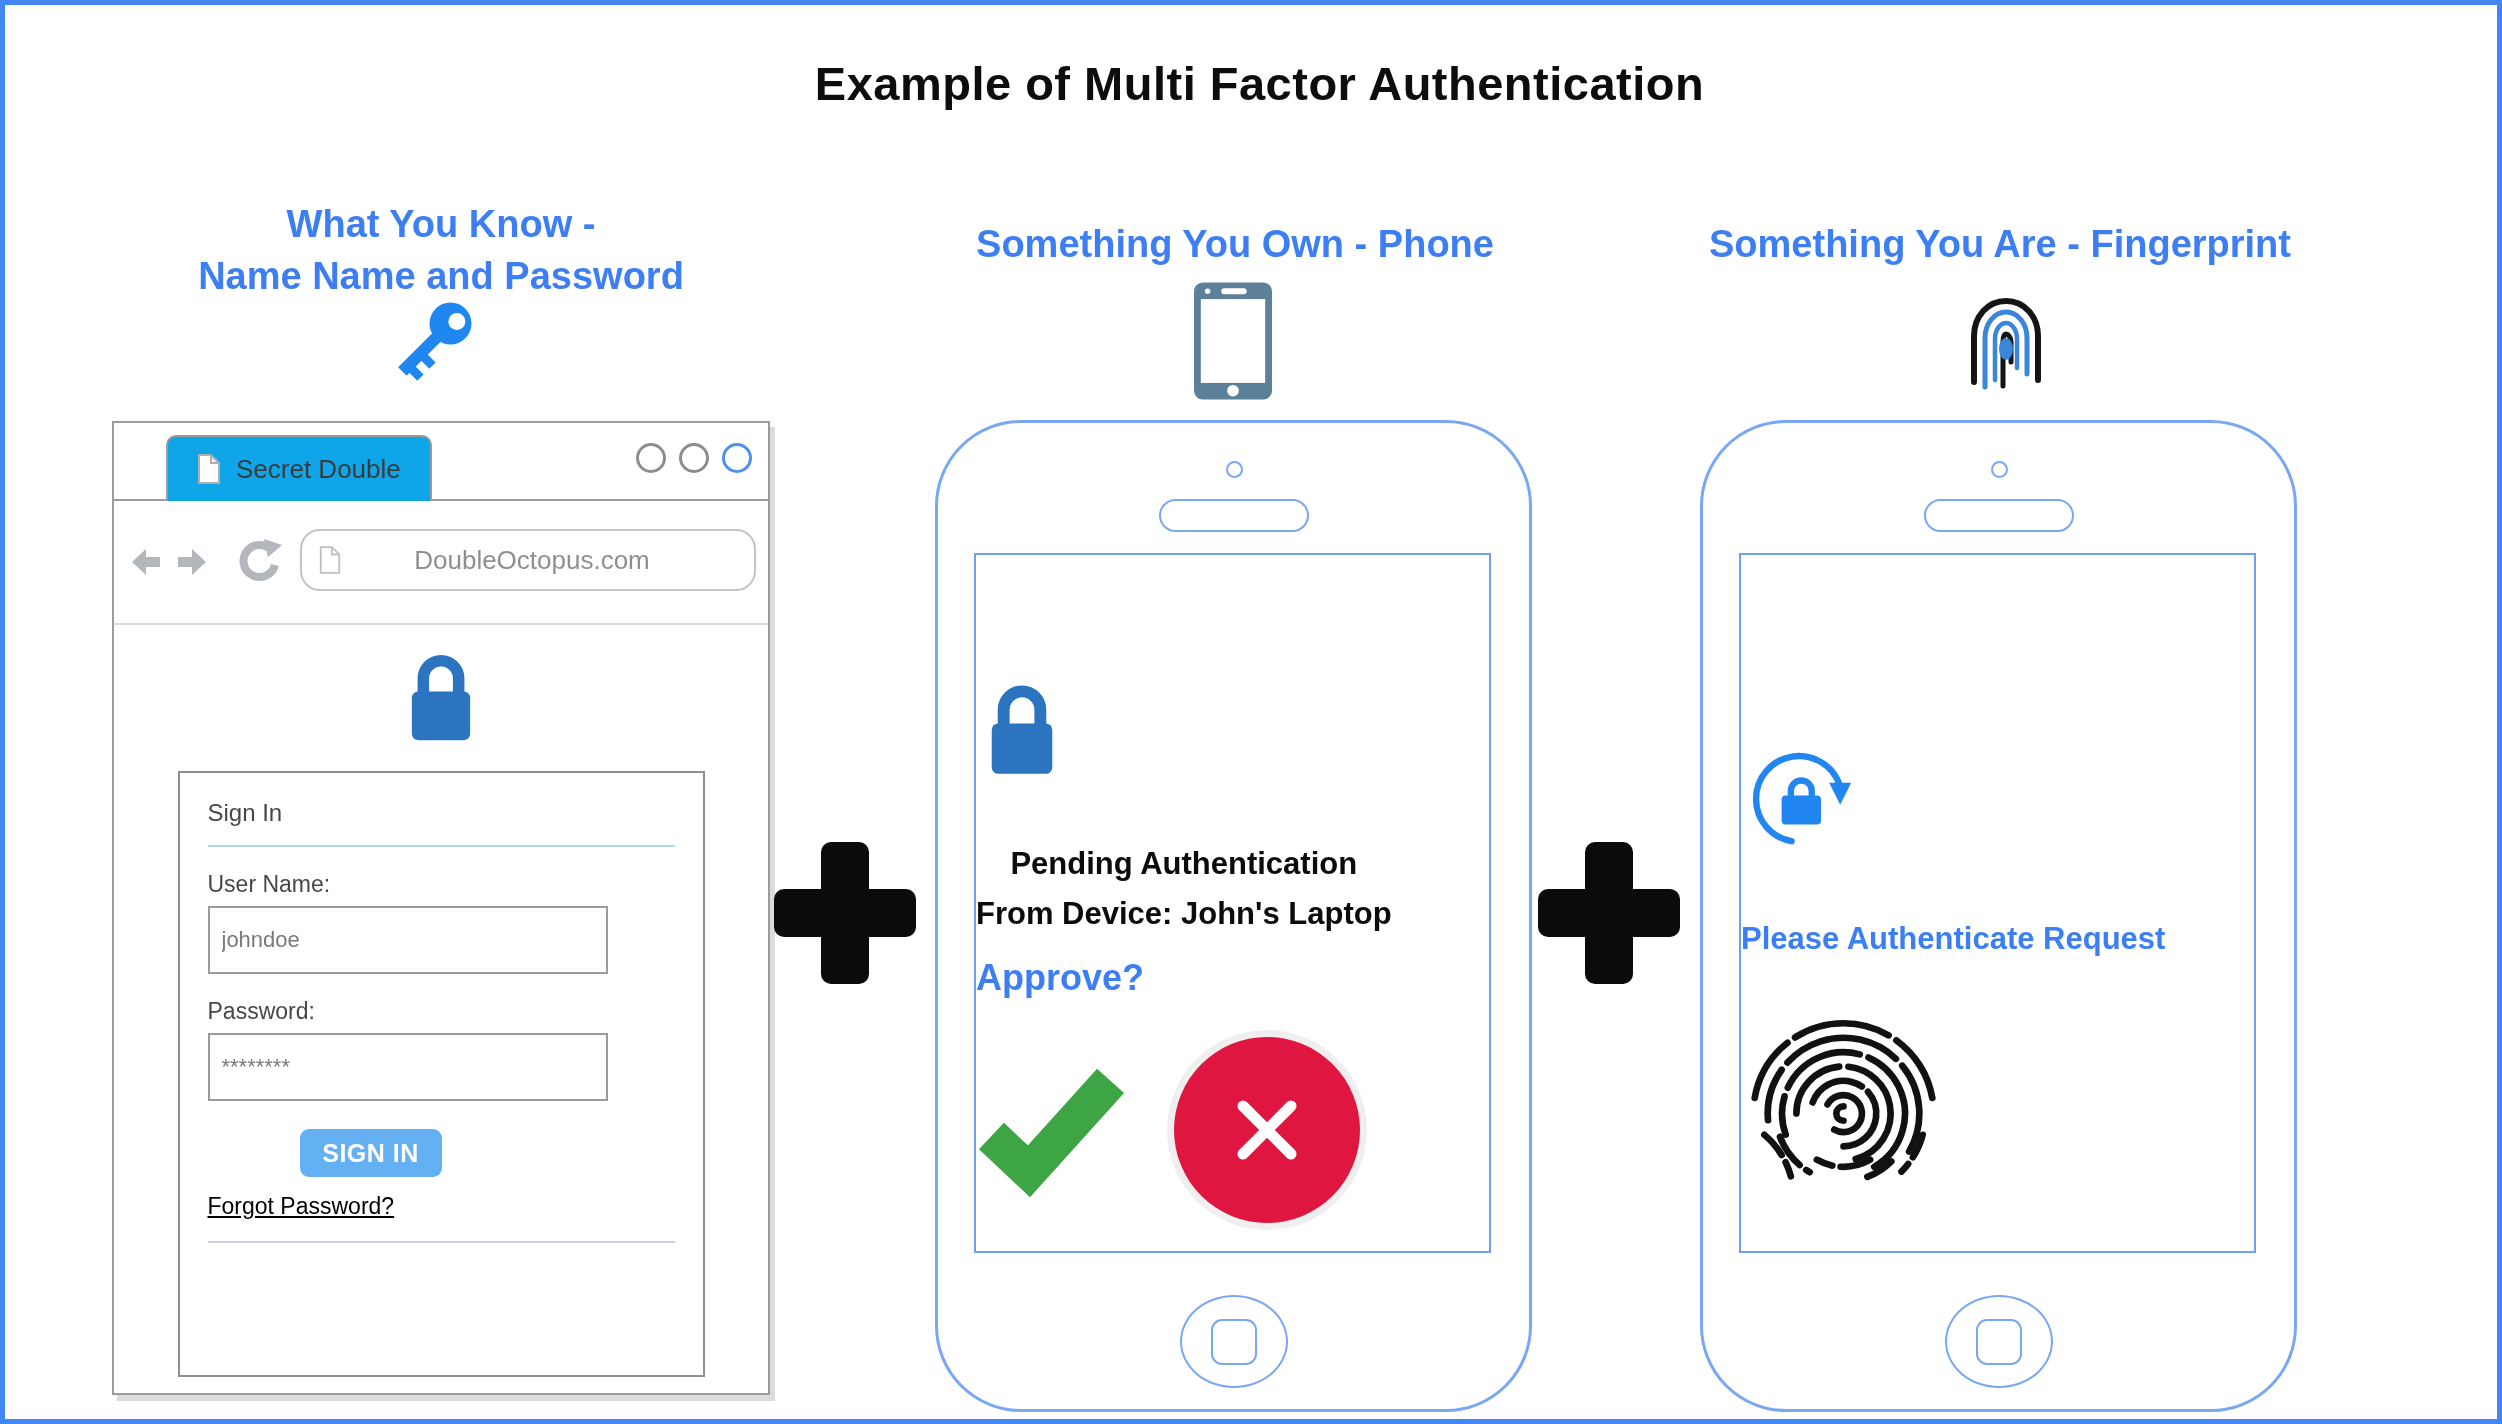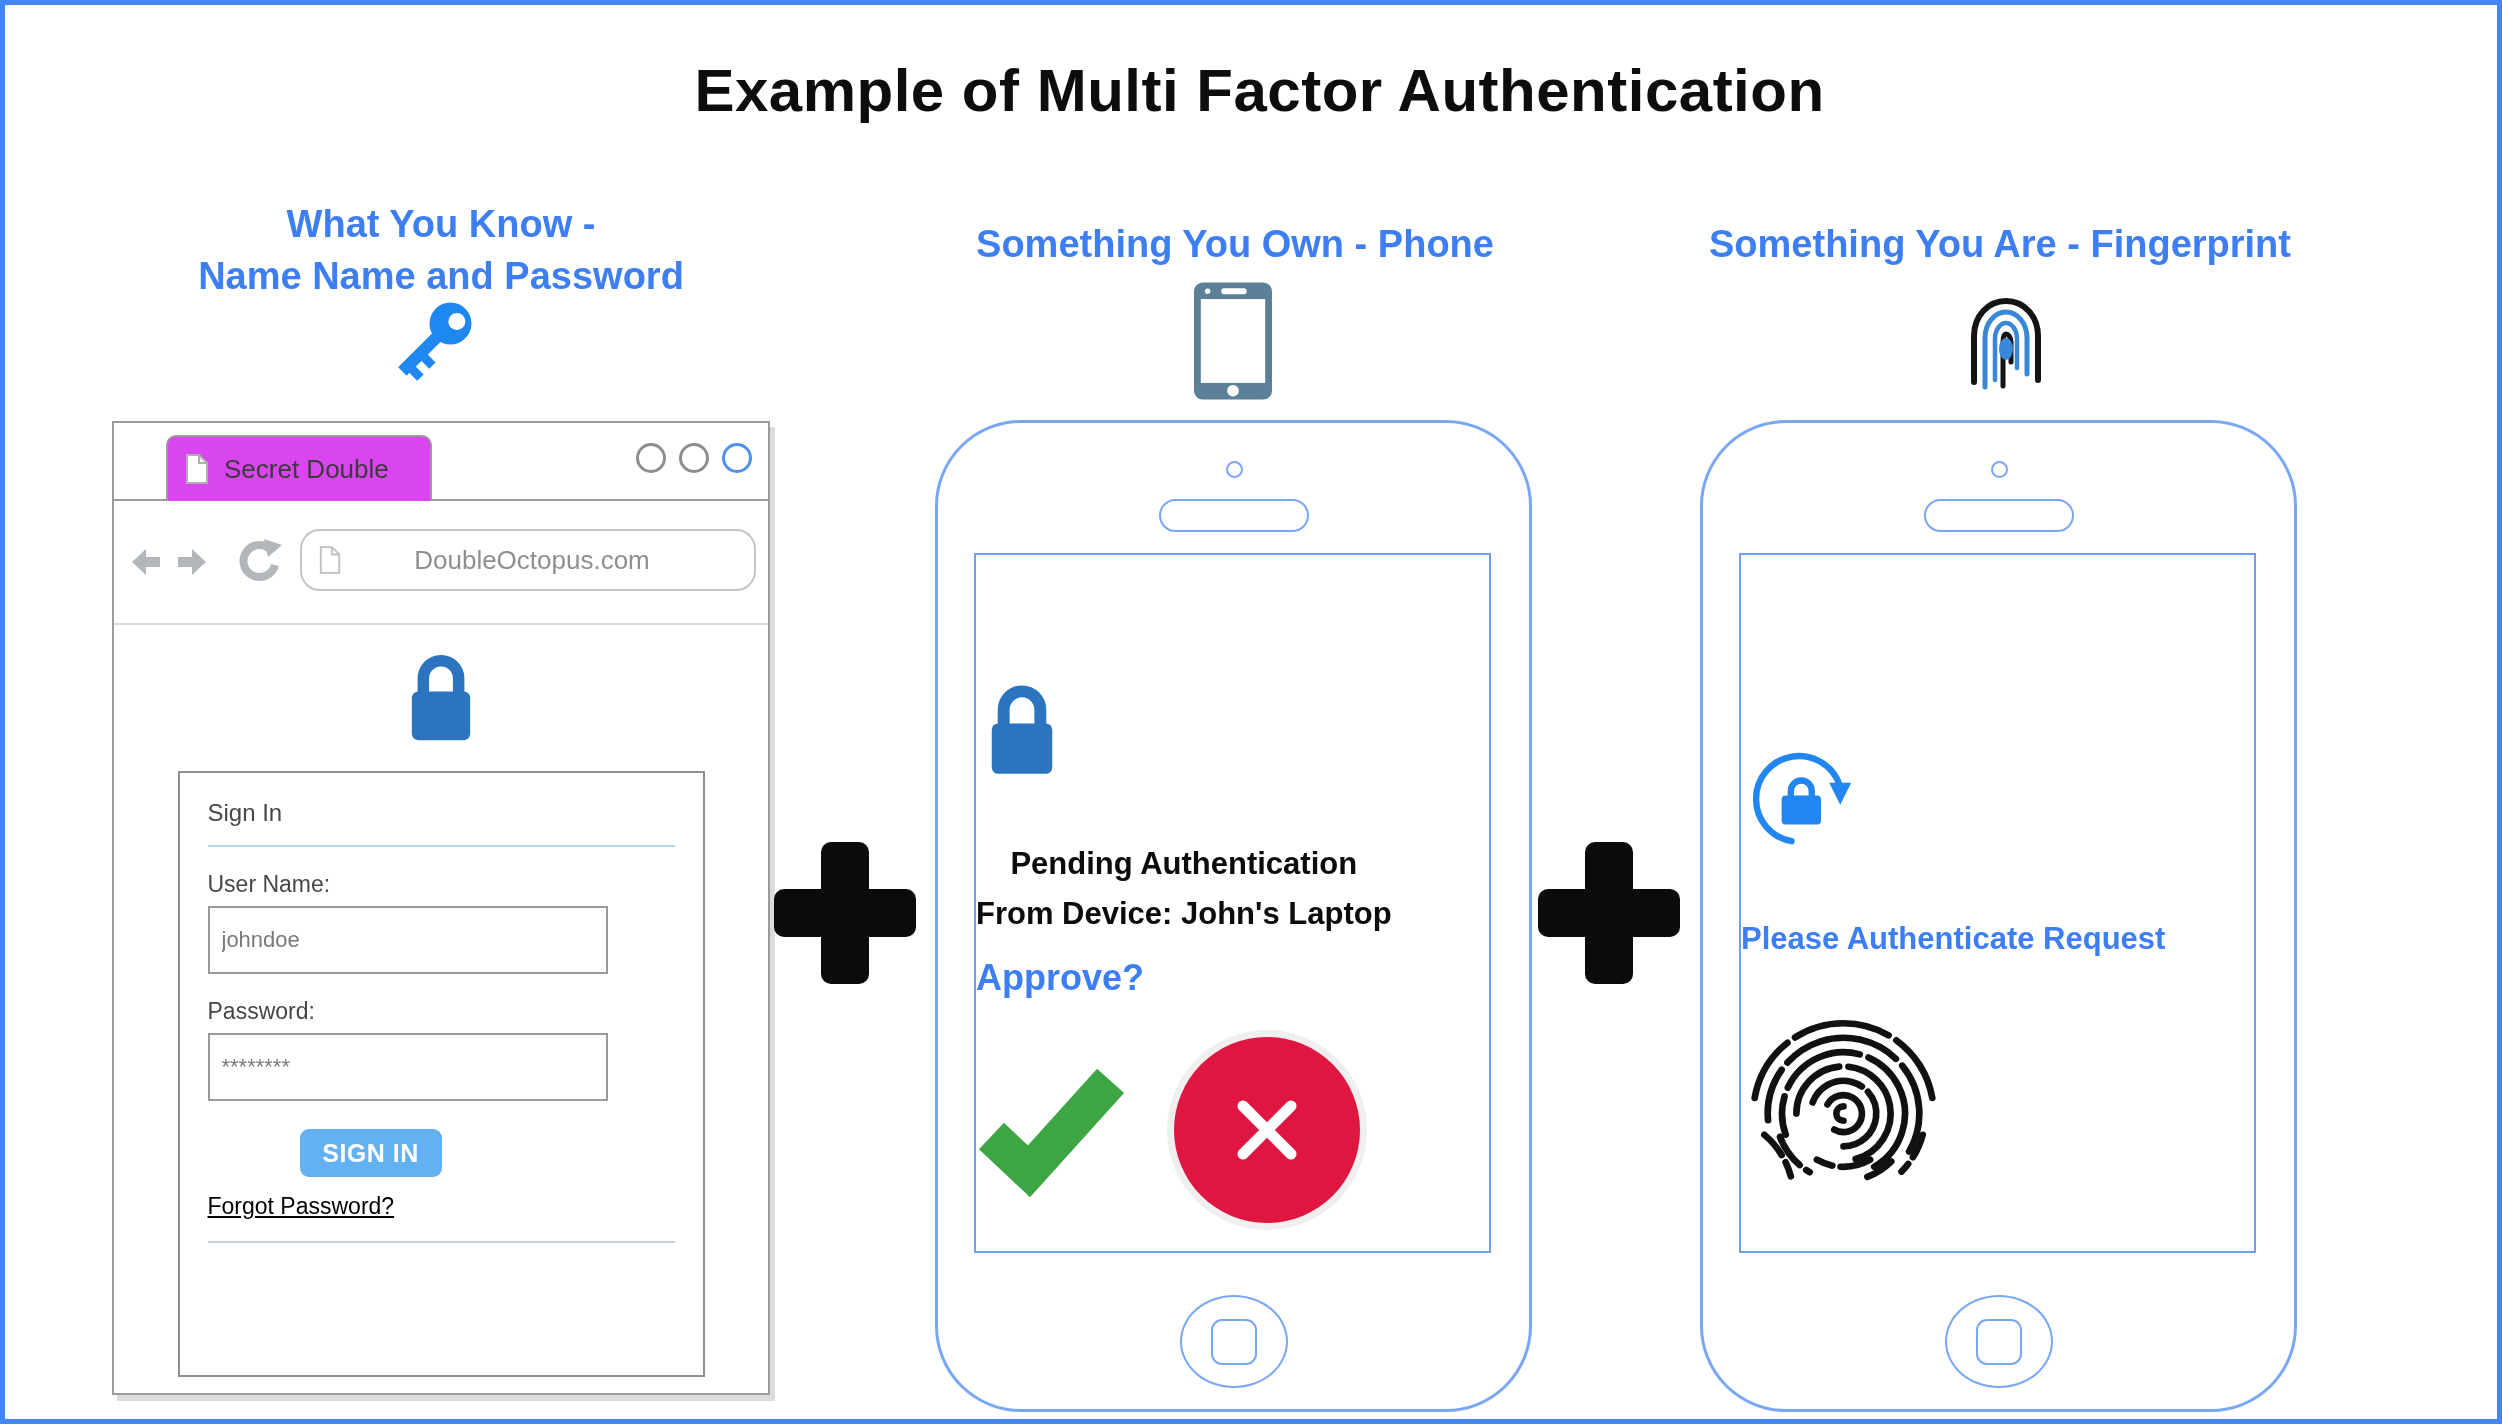--- a/index.html
+++ b/index.html
@@ -2,35 +2,35 @@
 <html><head>
 <meta charset="utf-8">
 <style>
   html,body{margin:0;padding:0;background:#fff;}
   #canvas{position:relative;width:2502px;height:1424px;background:#fff;
     font-family:"Liberation Sans",sans-serif;overflow:hidden;}
   .frame{position:absolute;inset:0;border:5px solid #4285f4;pointer-events:none;z-index:50;}
   .abs{position:absolute;}
   .sr{position:absolute;width:1px;height:1px;overflow:hidden;clip-path:inset(50%);white-space:nowrap;}
 
-  .title{top:56px;left:17px;right:0;text-align:center;font-size:60px;font-weight:bold;
+  .title{top:56px;left:17px;right:0;text-align:center;font-size:47px;font-weight:bold;
     color:#0d0d0d;letter-spacing:.5px;}
 
   .col-heading{font-size:38px;font-weight:bold;color:#3d7ef2;text-align:center;line-height:1.38;}
   .h-know{top:198px;left:112px;width:658px;}
   .h-own{top:218px;left:905px;width:660px;}
   .h-are{top:218px;left:1655px;width:690px;}
 
   
   .browser{left:112px;top:421px;width:658px;height:974px;background:#fff;
     border:2px solid #9b9b9b;box-shadow:5px 6px 0 #dcdcdc;box-sizing:border-box;}
   .b-top{position:relative;height:76px;border-bottom:2px solid #9b9b9b;}
-  .tab{position:absolute;left:52px;top:12px;width:266px;height:66px;background:#d946ef;
+  .tab{position:absolute;left:52px;top:12px;width:266px;height:66px;background:#0ea5e9;
     border:2px solid #9b9b9b;border-bottom:none;border-radius:10px 10px 0 0;z-index:2;
-    display:flex;align-items:center;gap:14px;padding-left:16px;box-sizing:border-box;}
+    display:flex;align-items:center;gap:14px;padding-left:28px;box-sizing:border-box;}
   .tab-title{font-size:26px;color:#3b3b3b;}
   .circles{position:absolute;right:16px;top:20px;display:flex;gap:13px;}
   .circle{width:30px;height:30px;border:3px solid #8d8d8d;border-radius:50%;box-sizing:border-box;}
   .circle.blue{border-color:#4d90f0;}
   .b-nav{position:relative;height:122px;border-bottom:2px solid #dcdcdc;}
   .nav-ic{position:absolute;}
   .urlbar{position:absolute;left:186px;top:28px;width:456px;height:62px;border:2px solid #c4c4c4;
     border-radius:20px;display:flex;align-items:center;gap:12px;padding:0 16px;box-sizing:border-box;}
   .url-text{flex:1;text-align:center;font-size:26px;color:#8f8f8f;padding-right:28px;}
   .lock-wrap{margin:18px auto 0;width:90px;}

